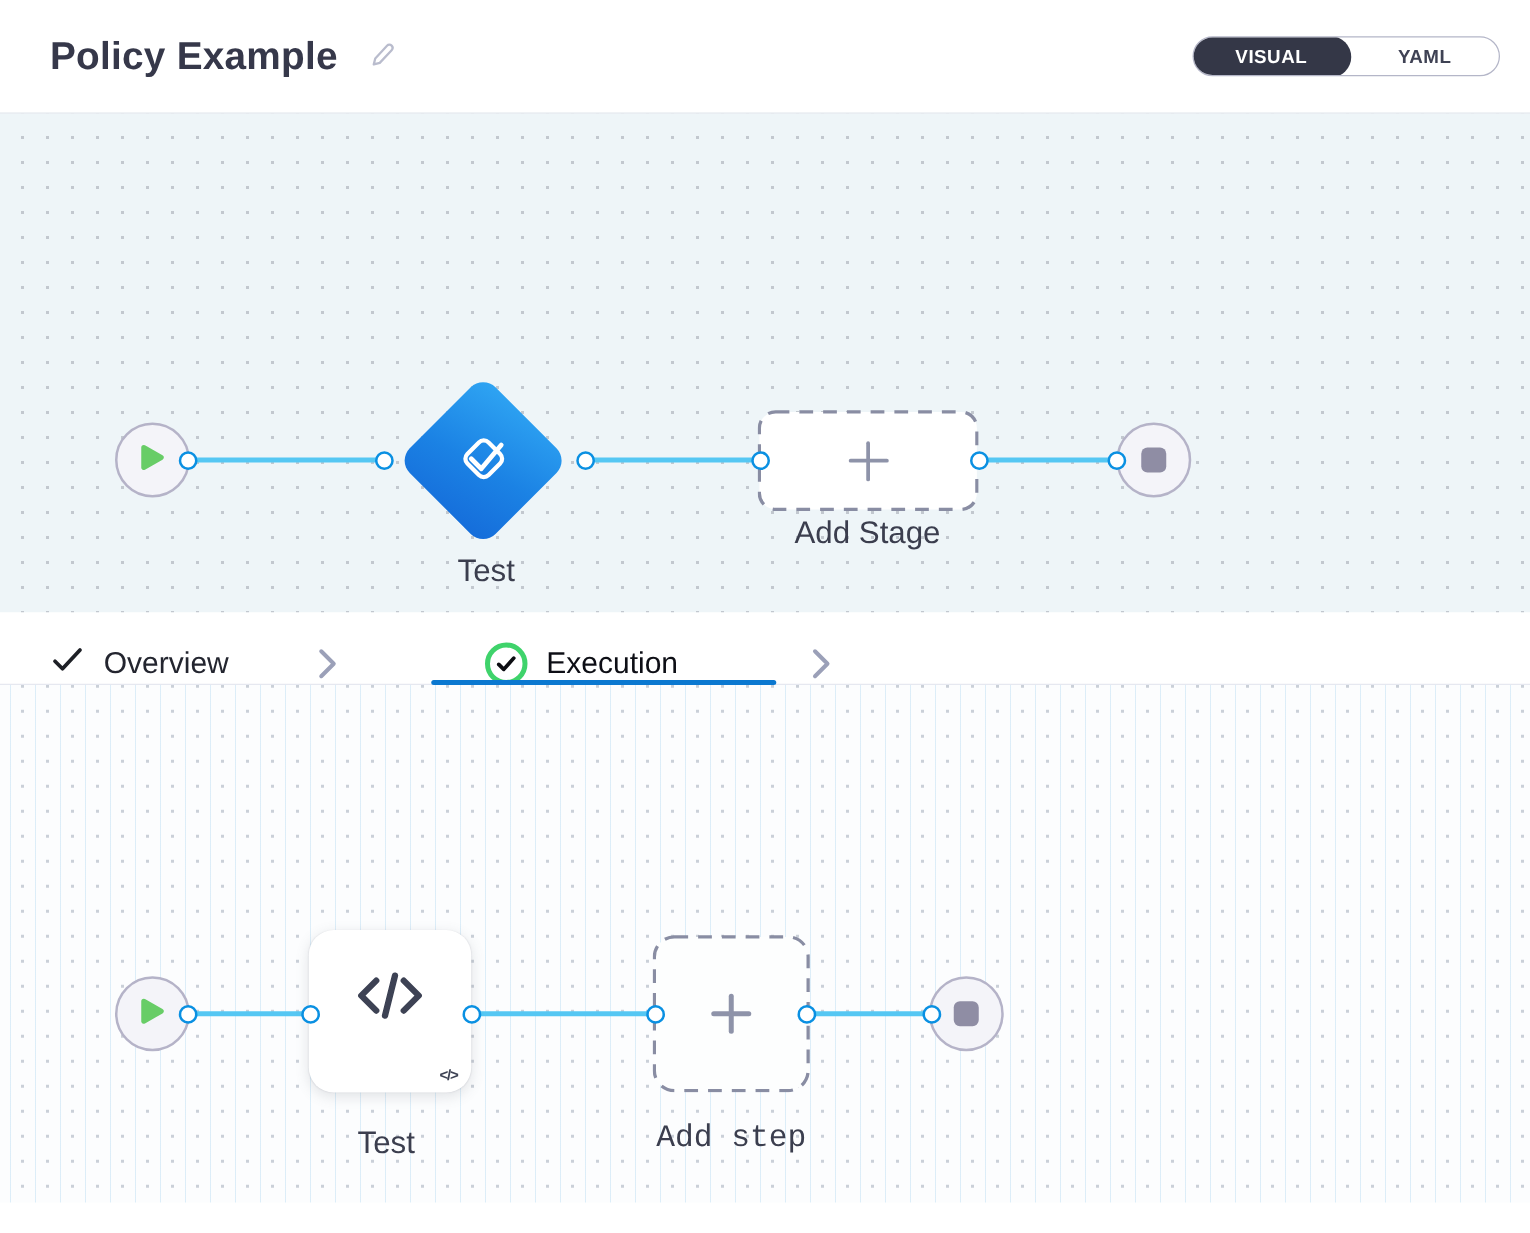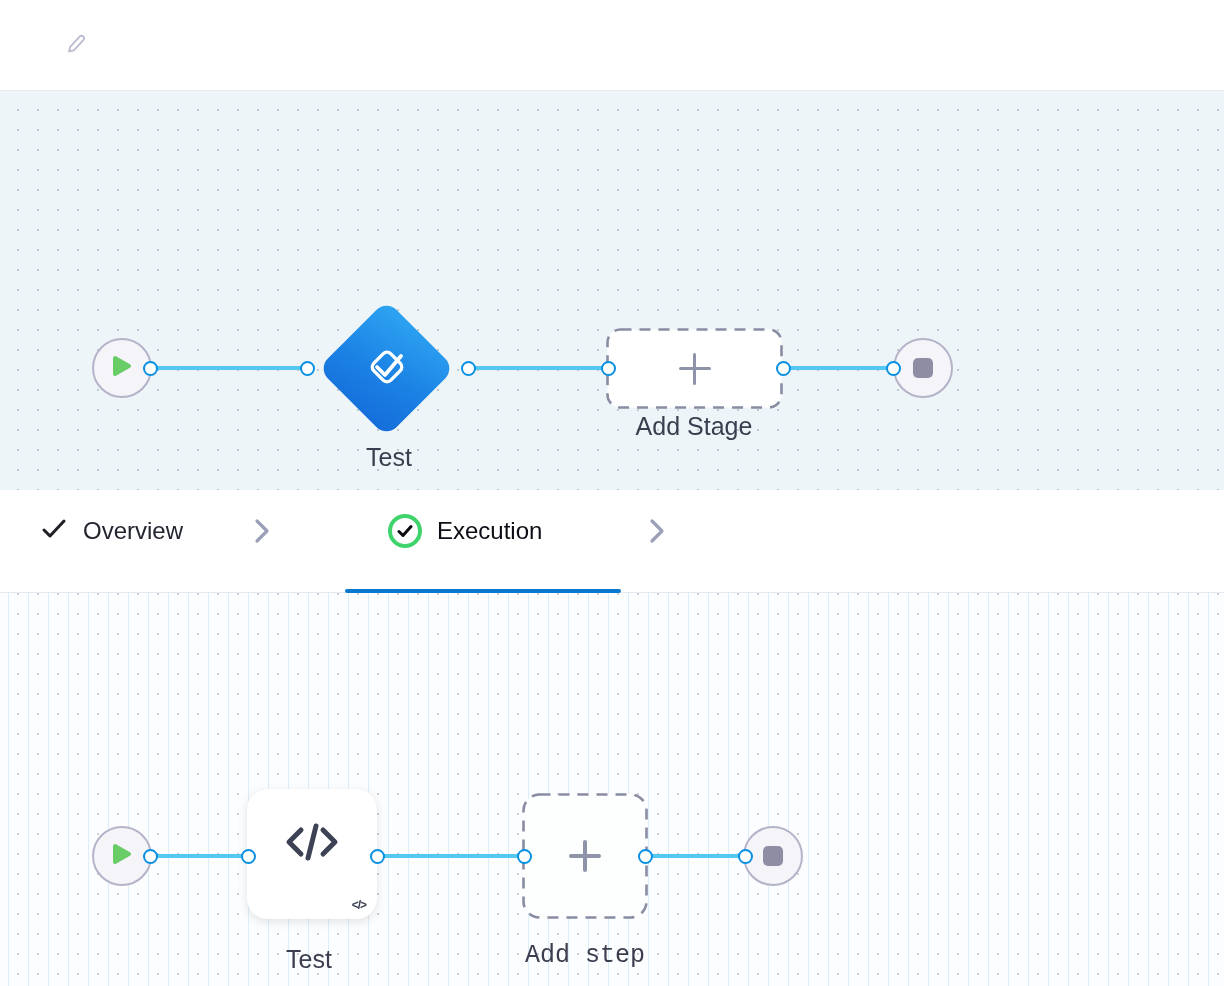--- a/index.html
+++ b/index.html
@@ -44,41 +44,46 @@
   .plus::after  { content:""; position:absolute; left:14.25px; top:0; width:3.5px; height:32px; background:#8e93a9; border-radius:2px; }
 
   .node-label { position:absolute; font-size:25px; color:#3b3e4e; text-align:center; transform:translateX(-50%); white-space:nowrap; }
 
   .step-node { position:absolute; width:130px; height:130px; background:#fff; border-radius:20px;
     box-shadow:0 3px 10px rgba(96,97,112,.16), 0 0 1px rgba(40,41,61,.08); cursor:pointer; }
   .step-node .big-icon { position:absolute; left:50%; top:42%; transform:translate(-50%,-50%); }
   .step-badge { position:absolute; right:11px; bottom:7px; font-size:12px; font-weight:bold; color:#3d4254; letter-spacing:-1px; }
 
   
-  .tabbar { position:relative; height:103px; background:#fff; border-bottom:1px solid #e6e8f0;padding-left:23px; }
+  .tabbar { position:relative; height:58px; background:#fff; border-bottom:1px solid #e6e8f0;padding-left:23px; }
   .tab { position:absolute; top:0; height:81px; display:flex; align-items:center; gap:15px; cursor:pointer; }
   .tab-label { font-size:24px; color:#23252f; }
   .tab-label.bold { font-weight:normal; color:#0d0e15; }
   .chevron { position:absolute; top:28px; }
   .success-badge { width:34px; height:34px; border-radius:50%; background:#fff; border:4px solid #3fd36b; display:flex; align-items:center; justify-content:center; }
   .tab-underline { position:absolute; left:345px; bottom:-1px; width:276px; height:4px; background:#0b78d0; border-radius:2px; }
 </style>
 </head>
 <body>
 
 <div class="app">
 
   <div class="header">
+    <div class="page-title">Policy Example</div>
     <button class="edit-btn">
       <span>
         <svg width="24" height="24" viewBox="0 0 24 24" fill="none" stroke="#b9bccd" stroke-width="1.8" stroke-linejoin="round">
           <path d="M5 19.5 L6.2 14.8 L15.6 4.6 C16.6 3.5 18.3 3.5 19.3 4.5 C20.3 5.5 20.3 7.1 19.3 8.2 L9.8 18.3 Z"></path>
         </svg>
       </span>
     </button>
+    <div class="toggle">
+      <div class="seg active">VISUAL</div>
+      <div class="seg inactive">YAML</div>
+    </div>
   </div>
 
   <div class="stage-canvas">
 
     <div class="line" style="left:150px; top:275px; width:158px;"></div>
     <div class="line" style="left:468px; top:275px; width:140px;"></div>
     <div class="line" style="left:783px; top:275px; width:110px;"></div>
 
     <div class="terminal-node" style="left:92px; top:247px;">
       <span>

